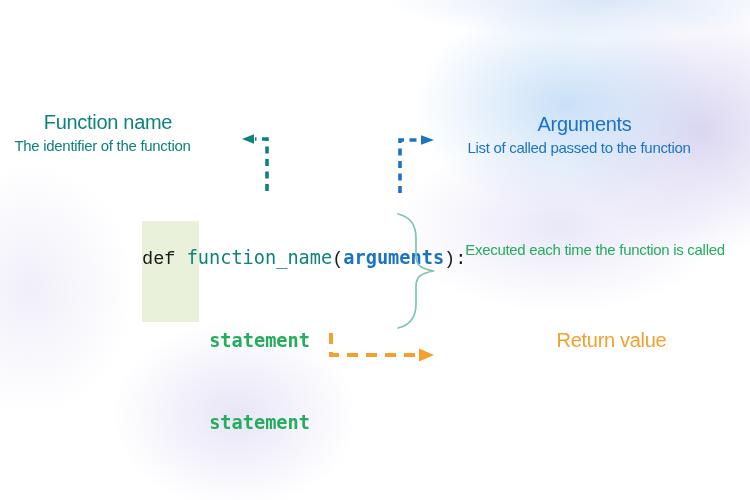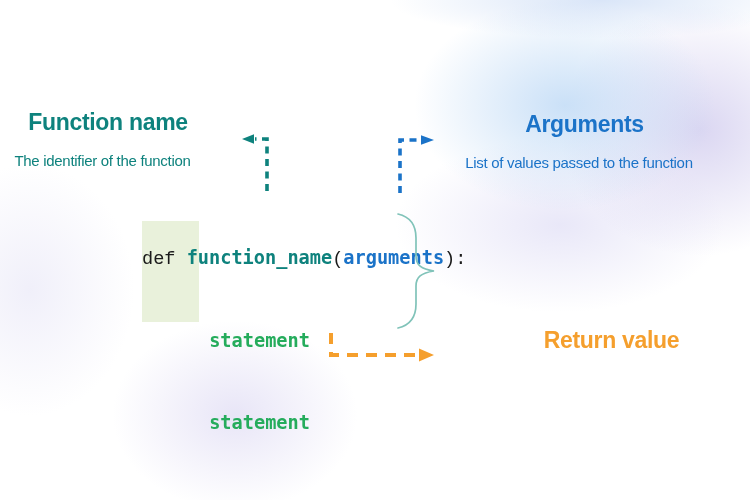--- a/index.html
+++ b/index.html
@@ -17,30 +17,30 @@
   }
   .abs{position:absolute;}
   
   .code{
     left:142px;top:189px;
     font-family:"DejaVu Sans Mono","Liberation Mono",monospace;
     font-size:18.6px;line-height:27.5px;color:#1a1a1a;white-space:pre;
   }
   .code .ln{height:27.5px;}
   .tok-def,.tok-paren{color:#1a1a1a;font-family:Liberation Mono, monospace;}
-  .tok-fname{color:#0e827d;font-weight:bold;}
+  .tok-fname{color:#0e827d;font-weight:normal;}
   .tok-args{color:#1b73c8;font-weight:bold;}
   .tok-stmt{color:#25ac5c;font-weight:bold;}
   .sp{margin-right:1ch;}
   .indent{padding-left:6ch;}
   .body-highlight{left:142px;top:221px;width:57px;height:101px;background:#e9f1db;}
   
   .ann{text-align:center;letter-spacing:-0.3px;}
-  .ann-title{font-size:23px;font-weight:bold;line-height:20px;margin-left:11px;}
-  .ann-sub{font-size:15px;line-height:21px;margin-top:18px;white-space:pre-wrap;}
+  .ann-title{font-size:20px;font-weight:normal;line-height:20px;margin-left:11px;}
+  .ann-sub{font-size:15px;line-height:21px;margin-top:3px;white-space:pre-wrap;}
   .teal{color:#0e827d;}
   .blue{color:#1b73c8;}
   .green{color:#25ac5c;}
   .orange{color:#f59f2d;}
   .ann-fname{left:0px;top:112px;width:205px;}
   .ann-args{left:438px;top:114px;width:282px;}
   .ann-body{left:442px;top:236px;width:306px;}
   .ann-return{left:456px;top:330px;width:300px;}
   svg{display:block;}
 </style>
@@ -78,23 +78,24 @@
     <path d="M 8,3 C 21,6 26,15 26,27 L 26,45 C 26,54 31,58 44,60 C 31,62 26,66 26,75 L 26,93 C 26,105 21,114 8,117" fill="none" stroke="#80c3b9" stroke-width="1.7" stroke-linecap="round"></path>
   </svg>
 
   <div class="abs ann ann-fname teal">
     <div class="ann-title">Function name</div>
     <div class="ann-sub">The identifier of the function</div>
   </div>
 
   <div class="abs ann ann-args blue">
     <div class="ann-title">Arguments</div>
-    <div class="ann-sub">List of values passed to the function</div>
+    <div class="ann-sub">List of called passed to the function</div>
   </div>
 
   <div class="abs ann ann-body green">
+    <div class="ann-sub">Executed each time the function is called</div>
   </div>
 
   <div class="abs ann ann-return orange">
     <div class="ann-title">Return value</div>
   </div>
 
 </div>
 
 </body></html>

